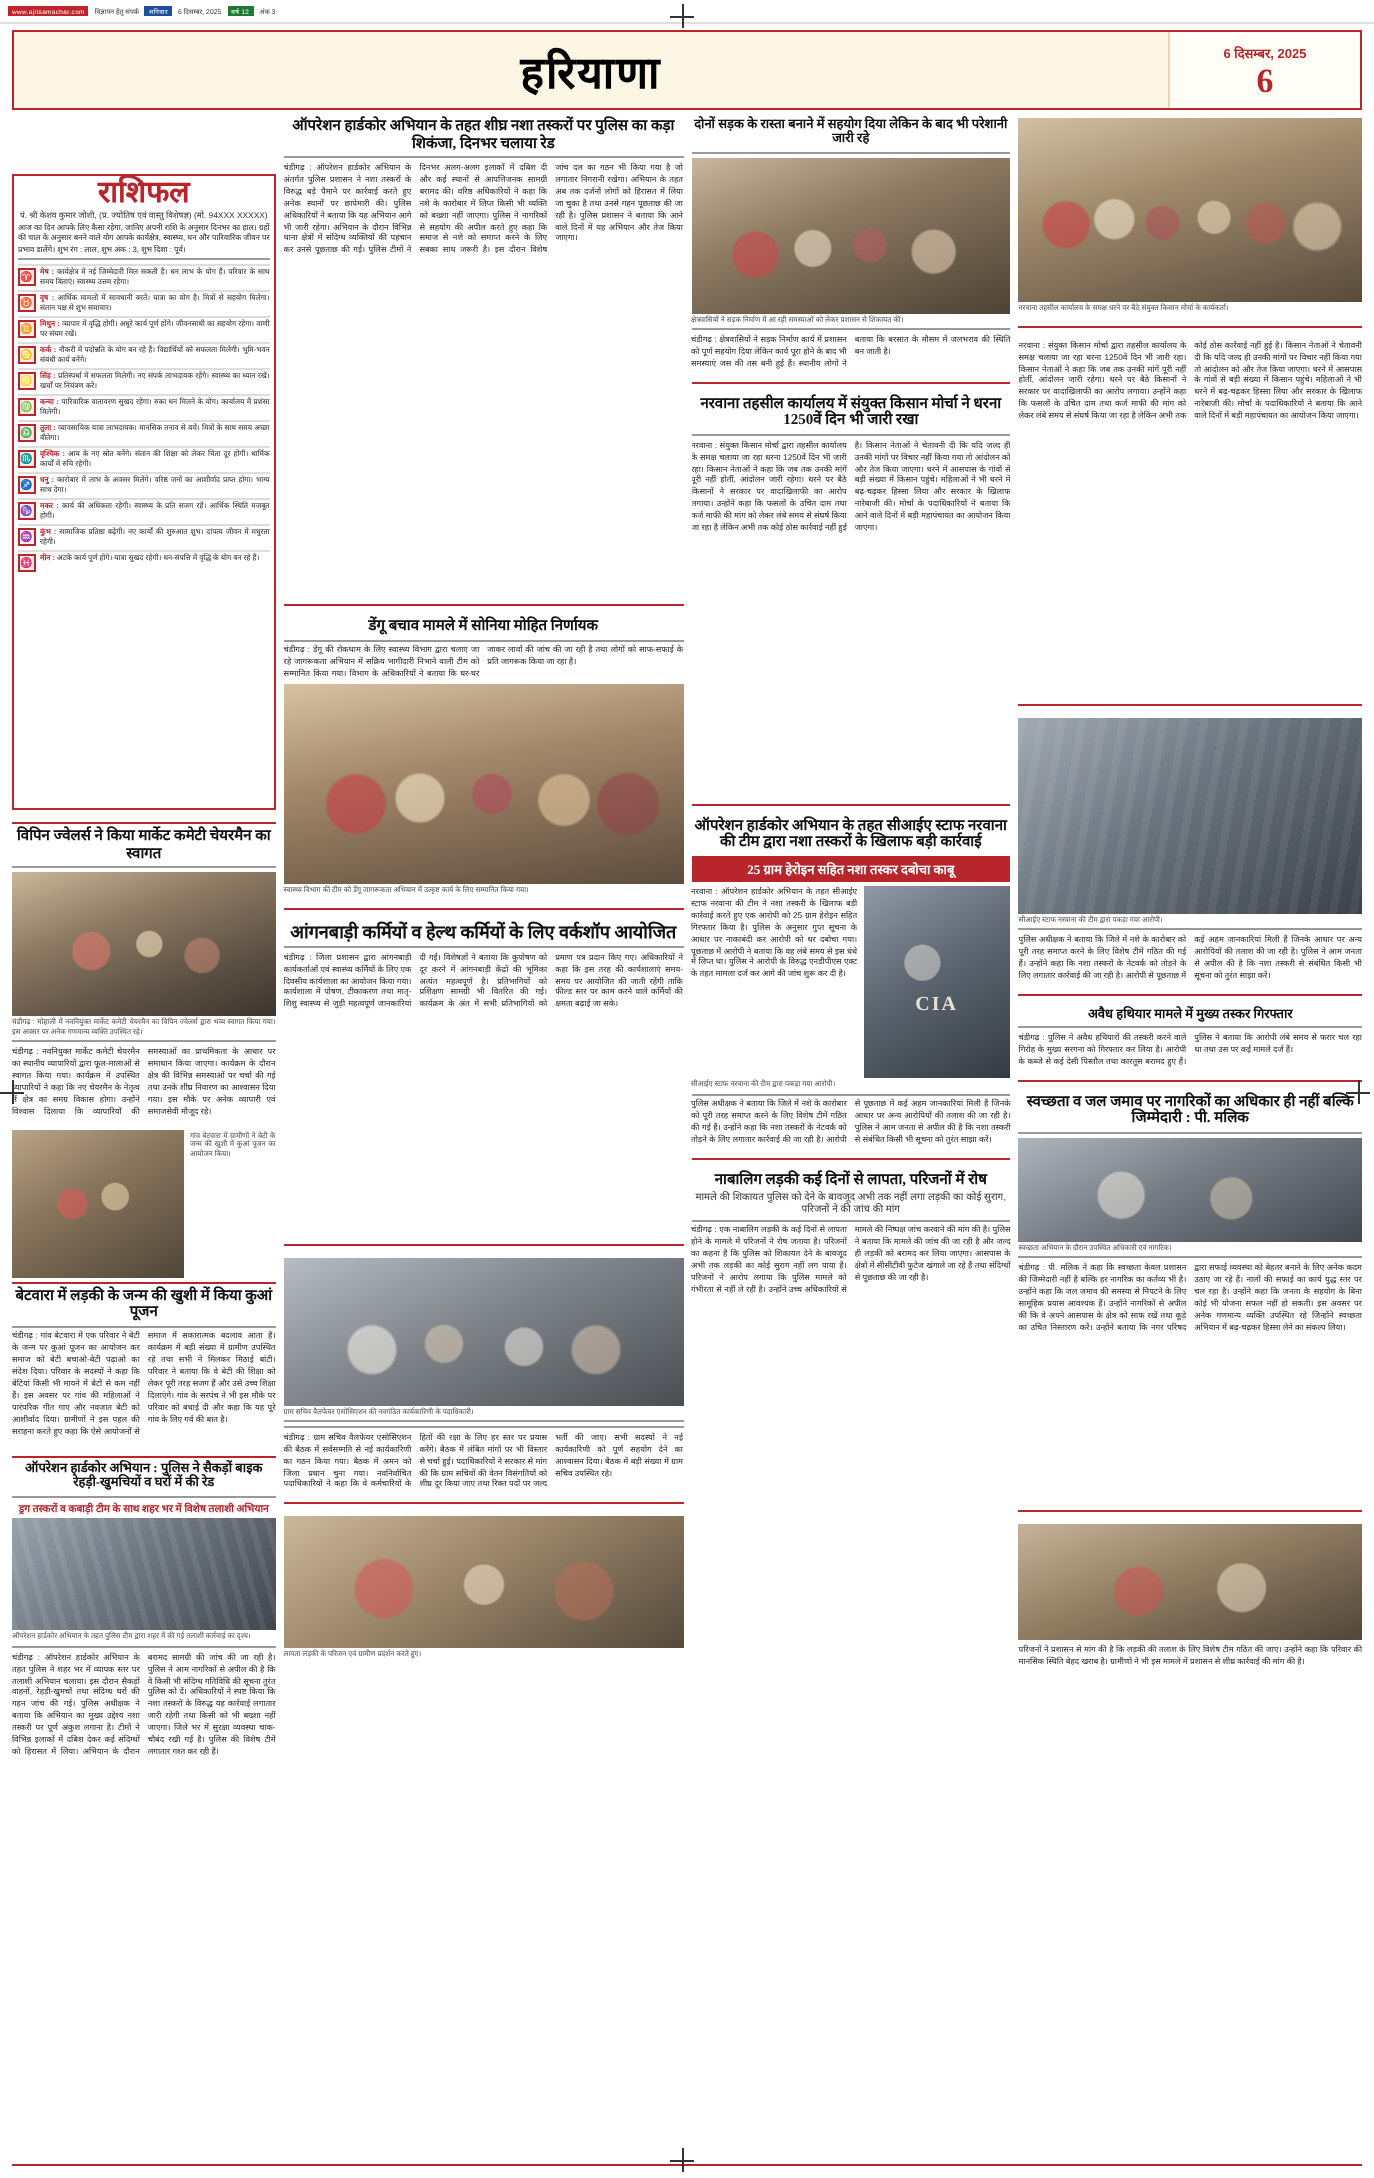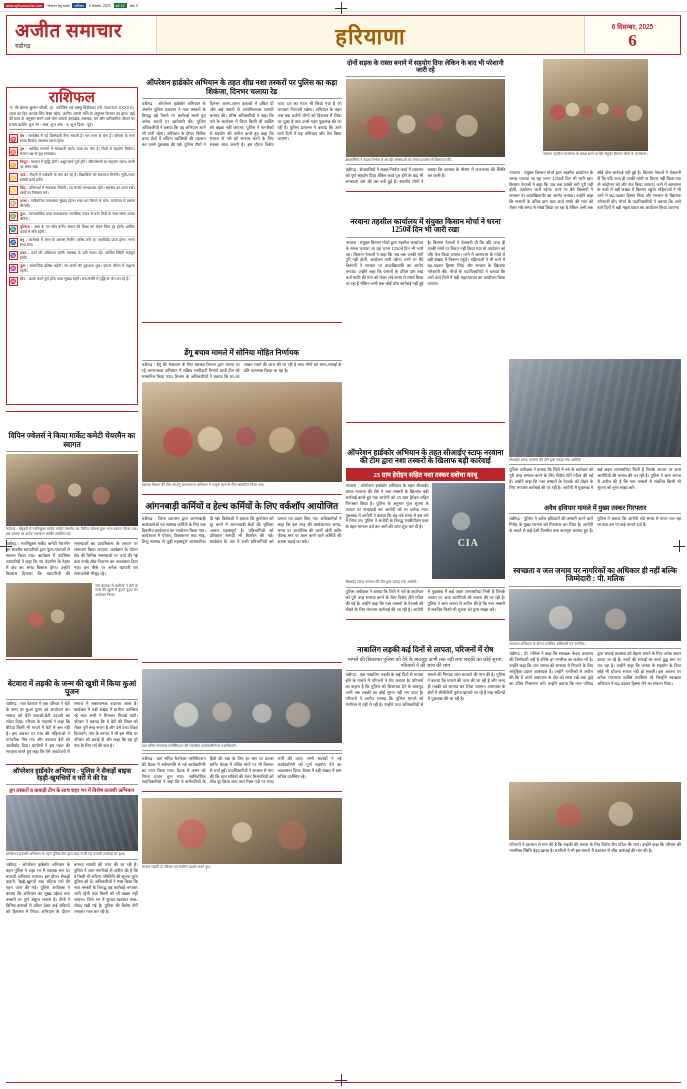--- a/index.html
+++ b/index.html
@@ -74,21 +74,21 @@
     flex: 1;
     display: flex;
     align-items: center;
     justify-content: center;
     background: #fdf6e4;
   }
   .mast-center span {
     font-family: "Liberation Serif", serif;
     font-weight: bold;
     font-size: 22px;
-    color: #a16207;
+    color: #000000;
     letter-spacing: 1px;
   }
   .mast-right {
     width: 96px;
     display: flex;
     flex-direction: column;
     align-items: center;
     justify-content: center;
     border-left: 1px solid #e7d7b8;
   }
@@ -106,34 +106,34 @@
   .content {
     display: flex;
     gap: 4px;
     margin: 4px 6px 0 6px;
     height: 1020px;
   }
   .col { display: flex; flex-direction: column; gap: 4px; }
   .col-1 { width: 132px; }
   .col-2 { width: 200px; }
   .col-3 { width: 160px; }
-  .col-4 { width: 172px; align-items: center; }
+  .col-4 { width: 172px; }
 
   .box { border: 0.7px solid #bbb; padding: 2px; background: #fff; }
   .box.red { border-color: #c0242a; }
 
   .hl {
     font-family: "Liberation Serif", serif;
     font-weight: bold;
     color: #111;
     line-height: 1.15;
     text-align: center;
   }
   .hl-lg { font-size: 9px; }
-  .hl-md { font-size: 7.5px; margin-top: 20px; }
+  .hl-md { font-size: 7.5px; }
   .hl-sm { font-size: 6.5px; }
 
   .kicker {
     font-size: 5px;
     color: #333;
     text-align: center;
     line-height: 1.2;
     margin: 1px 0;
   }
   .redbar {
@@ -243,24 +243,20 @@
   <div class="topbar">
     <span class="chip">www.ajitsamachar.com</span>
     <span class="plain">विज्ञापन हेतु संपर्क</span>
     <span class="chip blue">शनिवार</span>
     <span class="plain">6 दिसम्बर, 2025</span>
     <span class="chip green">वर्ष 12</span>
     <span class="plain">अंक 3</span>
   </div>
 
   <div class="masthead">
-    <div class="mast-left">
-      <div class="mast-title">अजीत समाचार</div>
-      <div class="mast-sub">चंडीगढ़</div>
-    </div>
     <div class="mast-center">
       <span>हरियाणा</span>
     </div>
     <div class="mast-right">
       <div class="mast-date">6 दिसम्बर, 2025</div>
       <div class="mast-page">6</div>
     </div>
   </div>
 
   <div class="content">

